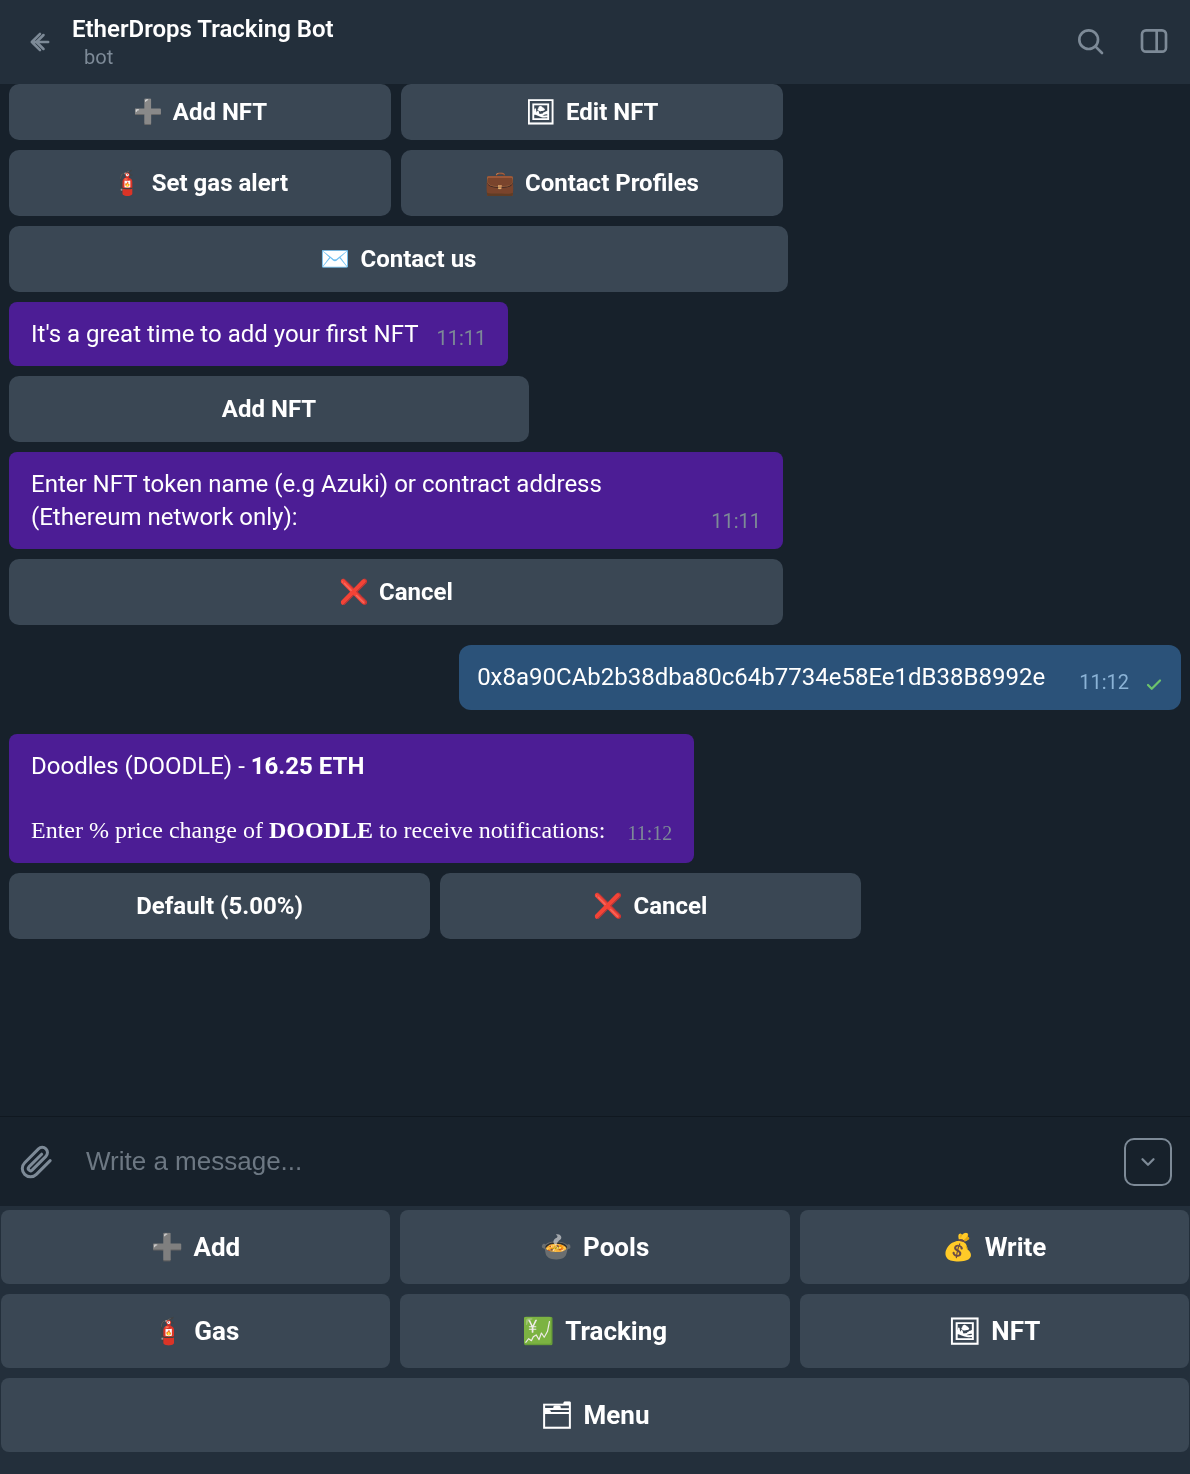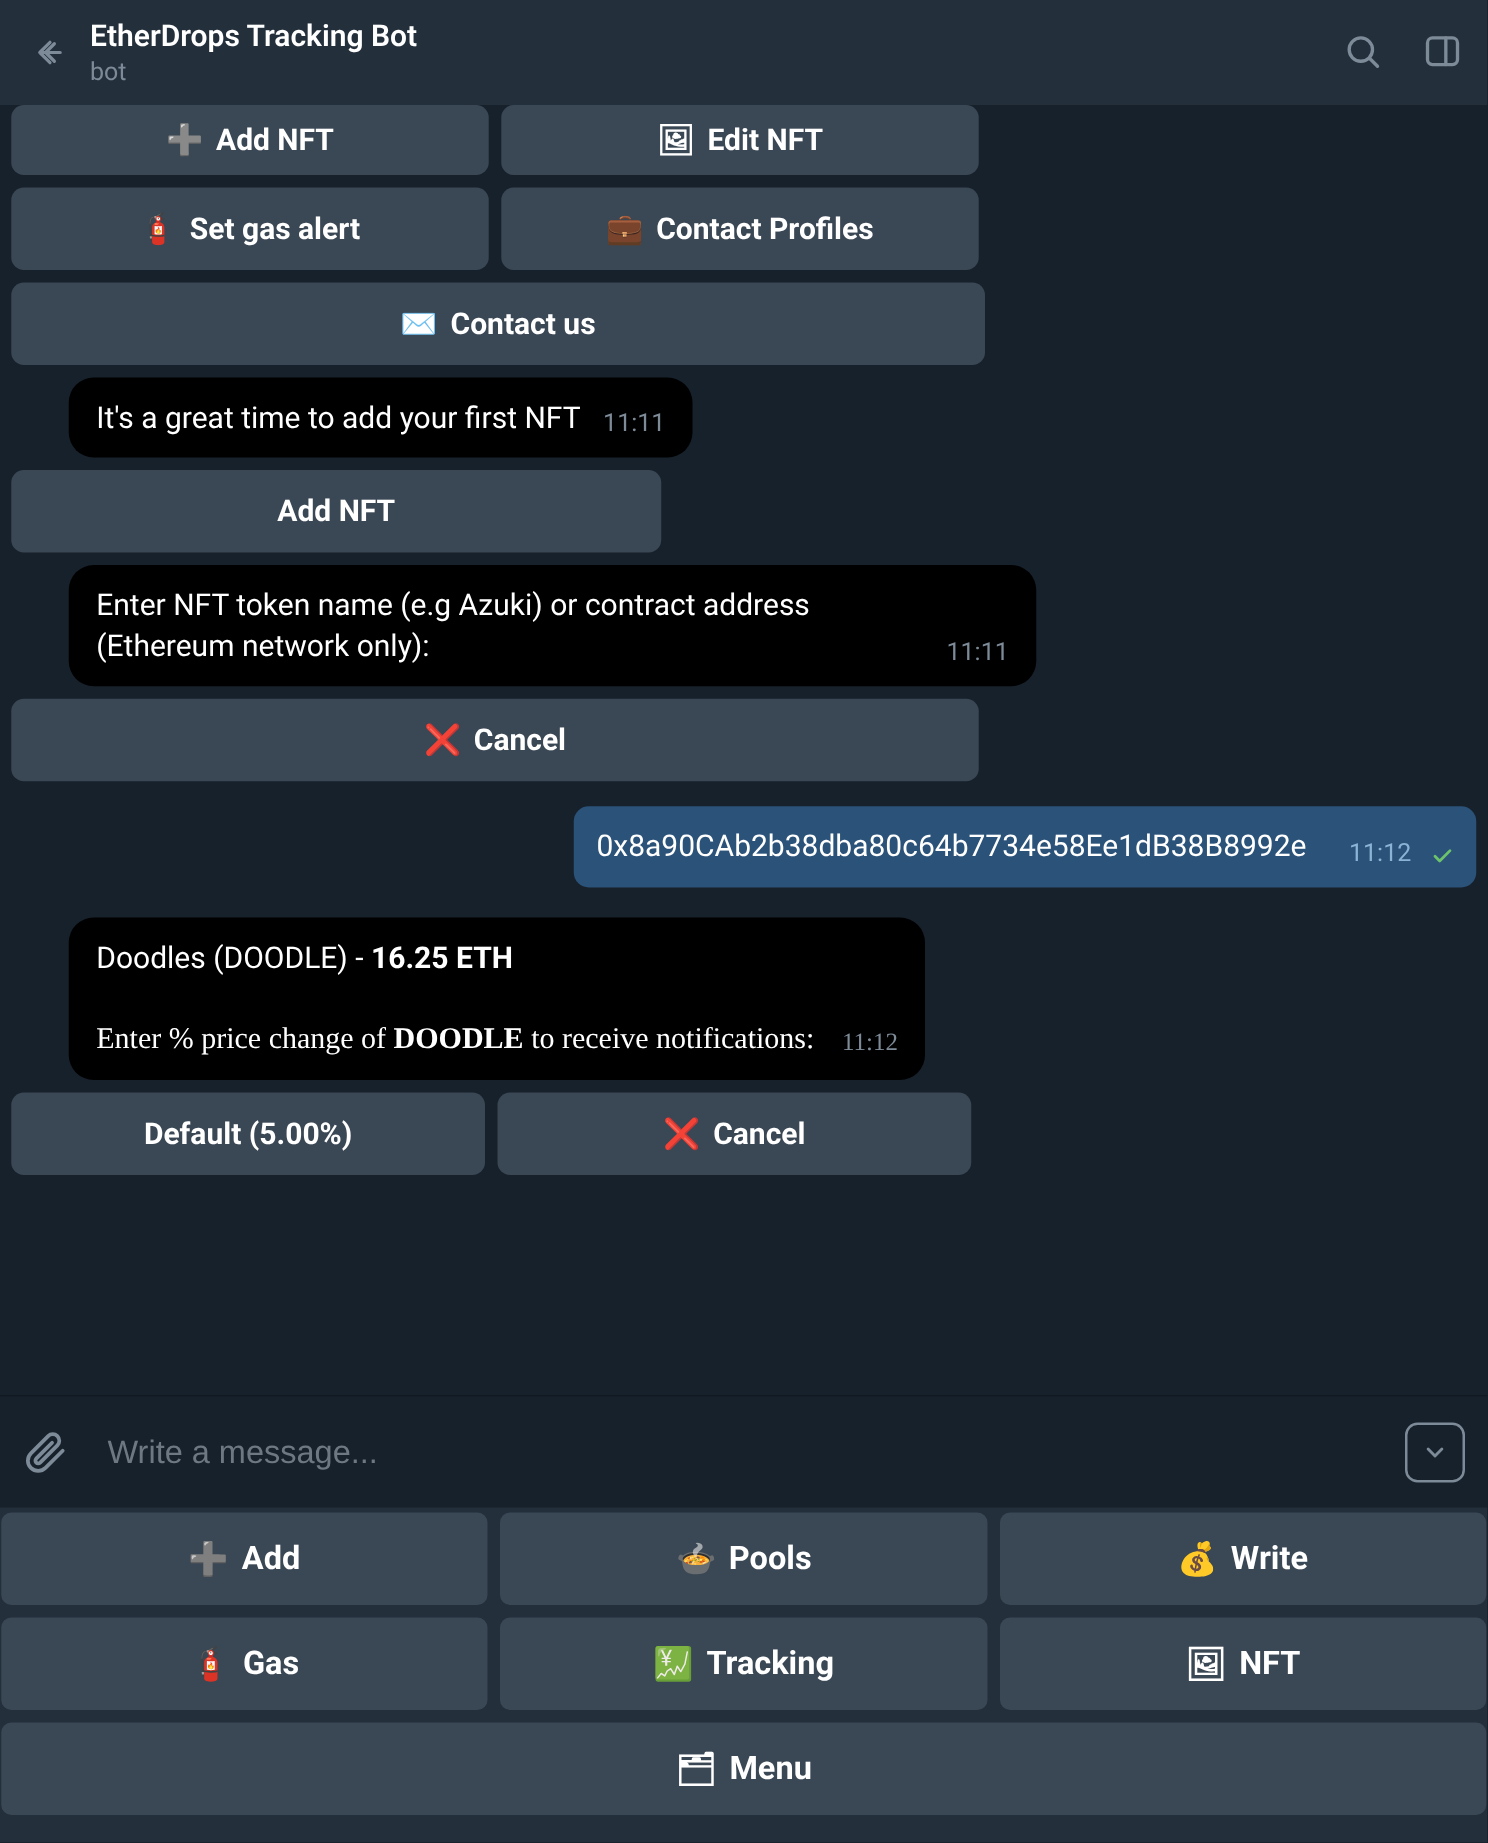--- a/index.html
+++ b/index.html
@@ -2,34 +2,34 @@
 <html><head>
 <meta charset="utf-8">
 <style>
   * { box-sizing: border-box; margin: 0; padding: 0; }
   html, body { width: 1190px; height: 1474px; background: #17212b; font-family: -apple-system, "Segoe UI", Roboto, Helvetica, Arial, sans-serif; color: #fff; overflow: hidden; }
   
   .header { display: flex; align-items: center; height: 84px; background: #232f3b; padding: 0 18px; }
   .back-btn { width: 44px; height: 44px; display: flex; align-items: center; justify-content: center; color: #7d8a97; cursor: pointer; }
   .header-title-block { flex: 1; margin-left: 10px; }
   .header-title { font-size: 24px; font-weight: 600; color: #fff; }
-  .header-sub { font-size: 20px; color: #7d8a97; margin-top: 2px; }
+  .header-sub { font-size: 20px; color: #7d8a97; margin-top: 2px; margin-left: 12px; }
   .header-icons { display: flex; gap: 30px; align-items: center; color: #7d8a97; }
   .header-icon { width: 34px; height: 34px; cursor: pointer; }
   
   .chat-area { height: calc(1474px - 84px - 90px - 268px); overflow: hidden; padding: 0 9px; }
   
   .btn-row { display: flex; gap: 10px; margin-top: 10px; }
   .btn-row.single .inline-btn { flex: 0 0 779px; }
   .inline-btn { flex: 1; background: #3a4754; border-radius: 10px; display: flex; align-items: center; justify-content: center; font-size: 24px; font-weight: 700; color: #fff; cursor: pointer; }
   .inline-btn.h56 { height: 56px; }
   .inline-btn.h66 { height: 66px; }
   .inline-btn .ico { margin-right: 10px; font-size: 24px; }
   
-  .bubble-in { background: #000000; border-radius: 20px; padding: 16px 22px; position: relative; display: inline-block; max-width: 780px; margin-left: 46px; }
+  .bubble-in { background: #4c1d95; border-radius: 8px; padding: 16px 22px; position: relative; display: inline-block; max-width: 780px; }
   .bubble-in-wrap { margin-top: 10px; display: flex; }
   .bubble-text { font-size: 24px; color: #fff; line-height: 1.35; }
   .bubble-time { font-size: 20px; color: #7d8a97; margin-left: 18px; align-self: flex-end; }
   .bubble-row { display: flex; align-items: flex-end; }
   
   .bubble-out-wrap { display: flex; justify-content: flex-end; margin-top: 20px; padding-right: 0; align-items: flex-start; }
   .bubble-out { background: #2b5279; border-radius: 12px; padding: 16px 18px; display: flex; align-items: flex-end; gap: 16px; }
   .bubble-out .bubble-text { color: #fff; font-size: 24px; }
   .bubble-out .bubble-time { color: #8bb3d6; font-size: 20px; }
   .check-icon { color: #6cc36c; width: 18px; height: 18px; }
@@ -165,21 +165,21 @@
         <br><br>
         <span style="display:inline-flex; align-items:flex-end;font-family:Liberation Serif, serif;">
           <span>
             <span>Enter % price change of </span><span class="bold">DOODLE</span><span> to receive notifications:</span>
           </span>
           <span class="bubble-time" style="margin-left:22px;">11:12</span>
         </span>
       </div>
     </div>
   </div>
-  <div style="width:768px;">
+  <div style="width:852px;">
     <div class="btn-row">
       <div class="inline-btn h66">
         <span>Default (5.00%)</span>
       </div>
       <div class="inline-btn h66">
         <span class="ico">❌</span>
         <span>Cancel</span>
       </div>
     </div>
   </div>

